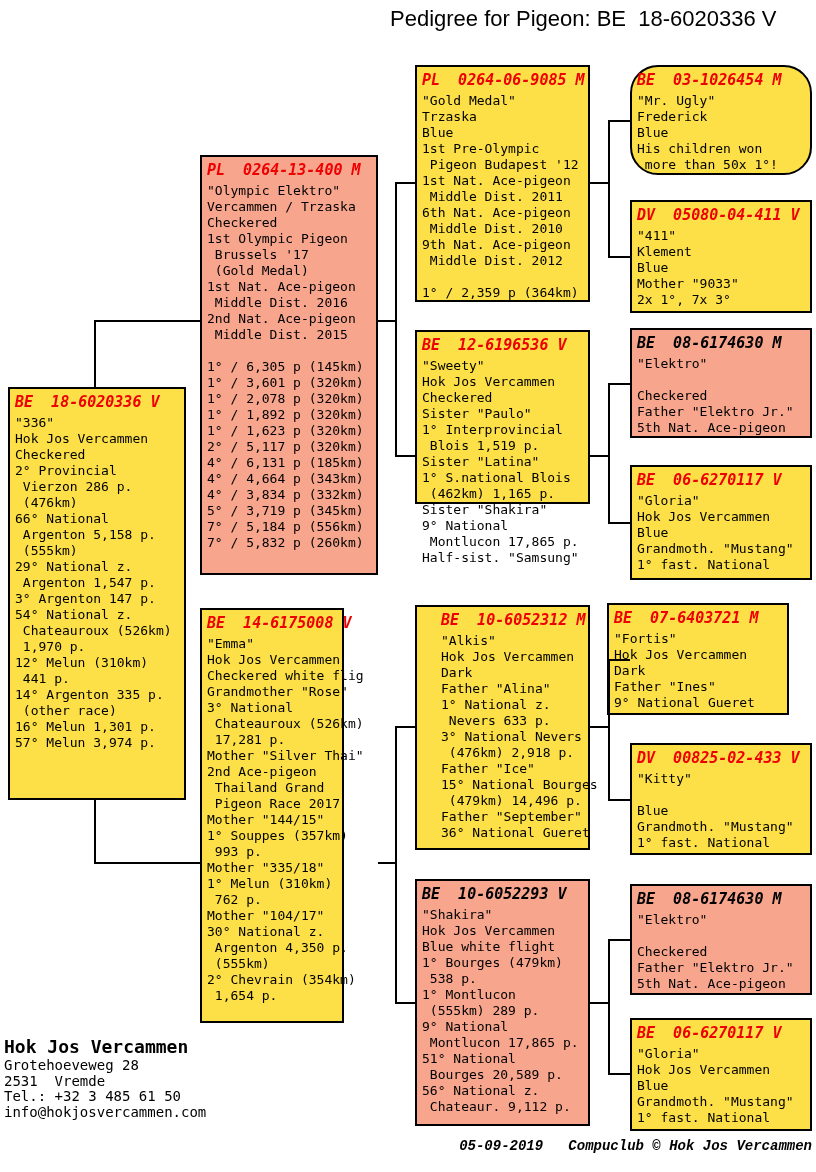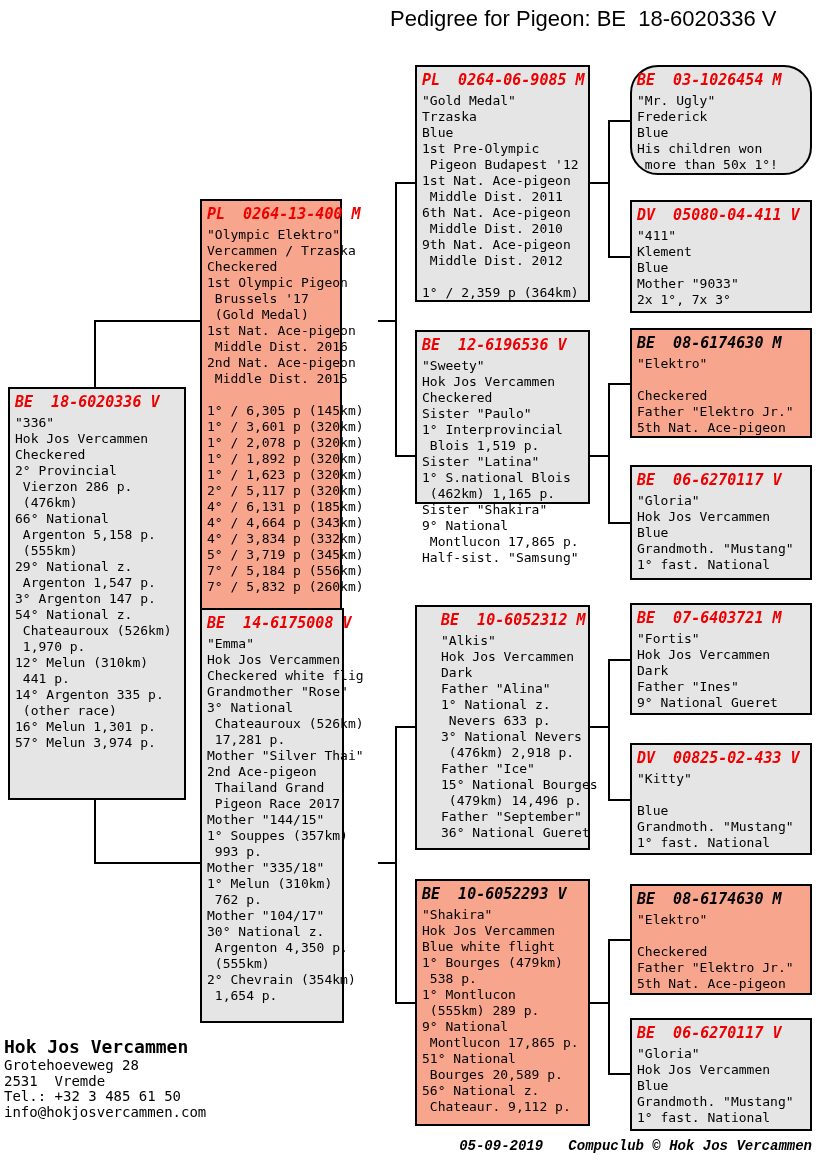--- a/index.html
+++ b/index.html
@@ -1,20 +1,20 @@
 <!DOCTYPE html>
 <html><head>
 <meta charset="utf-8">
 <style>
   html,body{margin:0;padding:0;background:#fff;}
   #page{position:relative;width:816px;height:1172px;background:#fff;overflow:hidden;
         font-family:"DejaVu Sans Mono",monospace;color:#000;}
   #title{position:absolute;left:390px;top:6px;font-family:"Liberation Sans",sans-serif;
          font-size:22px;white-space:pre;}
-  .box{position:absolute;border:2px solid #000;background:#e5e5e5;box-sizing:border-box;
+  .box{position:absolute;border:2px solid #000;background:#fde047;box-sizing:border-box;
        padding:3px 5px;}
   .box.hl{background:#f7a58d;}
   .hdr{font-weight:bold;font-style:italic;font-size:15px;line-height:20px;color:#ee0000;
        white-space:pre;margin-bottom:3px;}
   .hdr.black{color:#000000;}
   .body{font-size:13px;line-height:16px;white-space:pre;}
   .hline{position:absolute;height:2px;background:#000;}
   .vline{position:absolute;width:2px;background:#000;}
   #owner{position:absolute;left:4px;top:1036px;}
   #owner-name{font-weight:bold;font-size:18px;line-height:22px;white-space:pre;}
@@ -47,21 +47,21 @@
  Chateauroux (526km)
  1,970 p.
 12° Melun (310km)
  441 p.
 14° Argenton 335 p.
  (other race)
 16° Melun 1,301 p.
 57° Melun 3,974 p.</div>
   </div>
 
-  <div class="box hl" style="left:200px;top:155px;width:142px;height:420px;margin-top:44px;">
+  <div class="box hl" style="left:200px;top:155px;width:178px;height:420px;">
     <div class="hdr">PL  0264-13-400 M</div>
     <div class="body">"Olympic Elektro"
 Vercammen / Trzaska
 Checkered
 1st Olympic Pigeon
  Brussels '17
  (Gold Medal)
 1st Nat. Ace-pigeon
  Middle Dist. 2016
 2nd Nat. Ace-pigeon
@@ -197,21 +197,21 @@
 5th Nat. Ace-pigeon</div>
   </div>
   <div class="box" style="left:630px;top:465px;width:182px;height:115px;">
     <div class="hdr">BE  06-6270117 V</div>
     <div class="body">"Gloria"
 Hok Jos Vercammen
 Blue
 Grandmoth. "Mustang"
 1° fast. National</div>
   </div>
-  <div class="box" style="left:630px;top:603px;width:182px;height:112px;">
+  <div class="box" style="left:607px;top:603px;width:182px;height:112px;">
     <div class="hdr">BE  07-6403721 M</div>
     <div class="body">"Fortis"
 Hok Jos Vercammen
 Dark
 Father "Ines"
 9° National Gueret</div>
   </div>
   <div class="box" style="left:630px;top:743px;width:182px;height:112px;">
     <div class="hdr">DV  00825-02-433 V</div>
     <div class="body">"Kitty"

